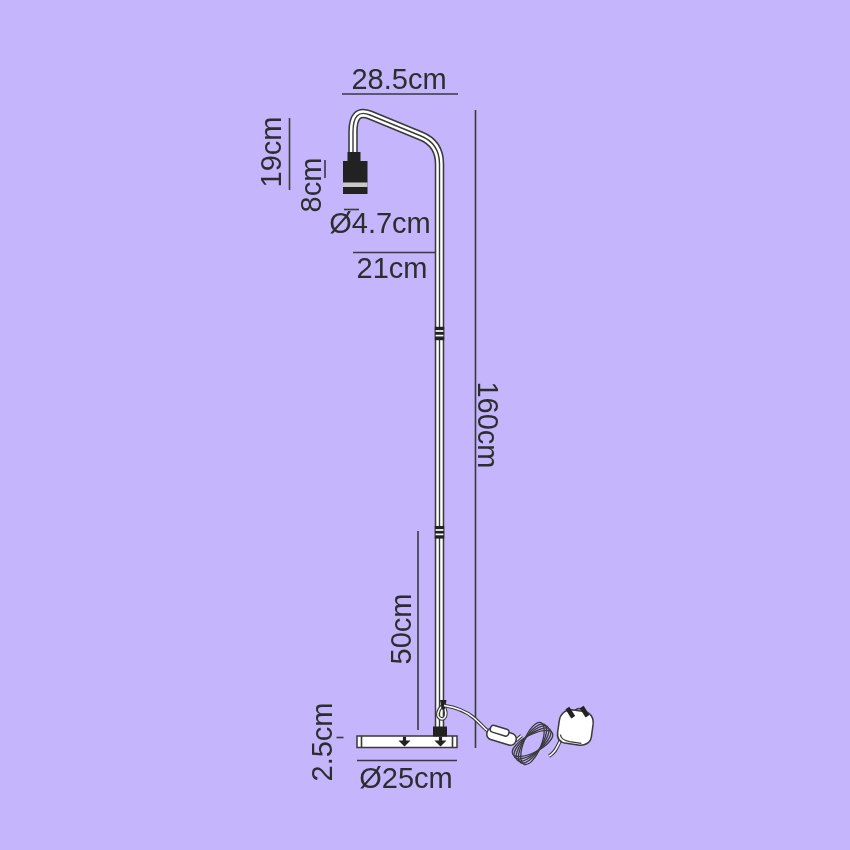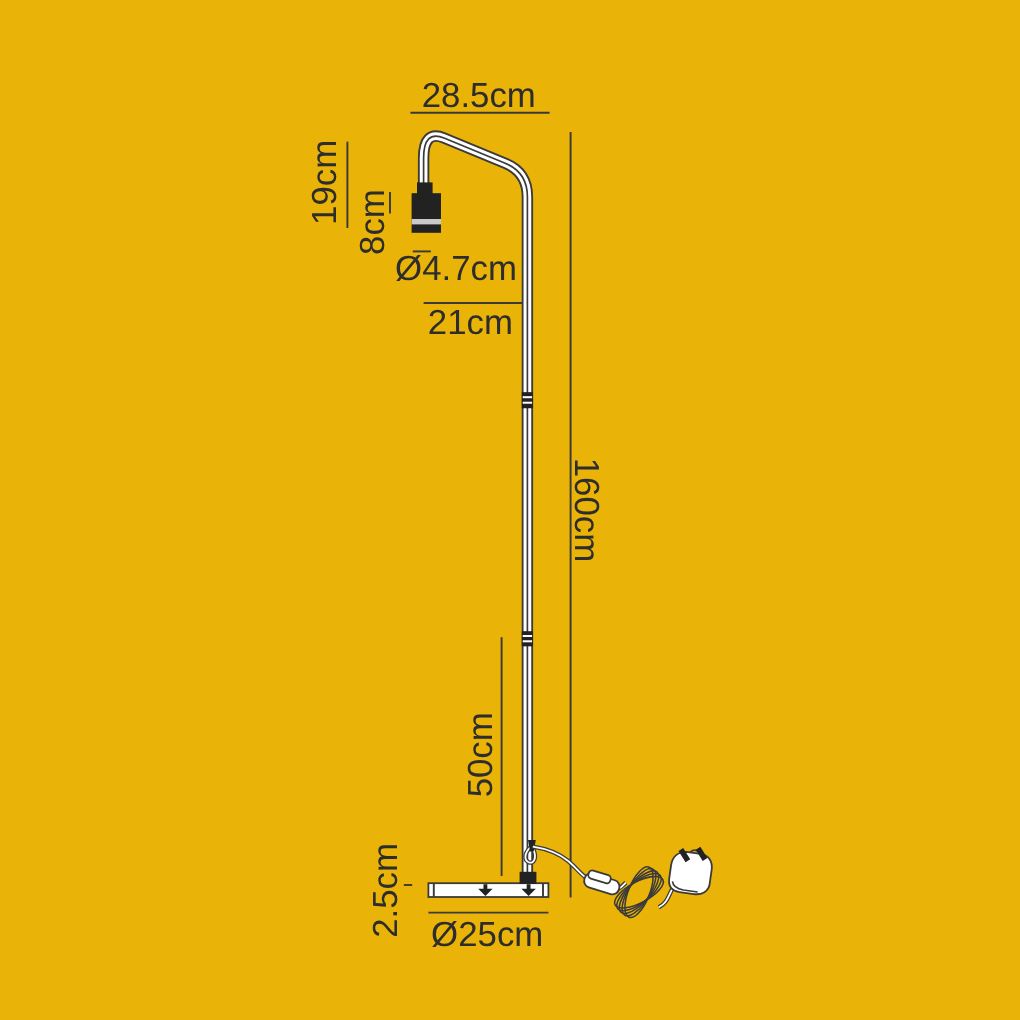--- a/index.html
+++ b/index.html
@@ -1,16 +1,16 @@
 <!DOCTYPE html>
 <html><head>
 <meta charset="utf-8">
 <style>
   html,body{margin:0;padding:0;background:#ffffff;}
-  #canvas{position:relative;width:850px;height:850px;background:#eab308;overflow:hidden;}
+  #canvas{position:relative;width:850px;height:850px;background:#c4b5fd;overflow:hidden;}
   svg{display:block;}
   text{
     font-family:"Liberation Sans","DejaVu Sans",sans-serif;
     fill:#2d2d2d;
     font-size:29px;
   }
   .dimline{stroke:#3a3a3a;stroke-width:1.6;fill:none;}
   .tube-outer{stroke:#3a3a3a;stroke-width:9.5;fill:none;}
   .tube-core{stroke:#ffffff;stroke-width:6.4;fill:none;}
   .tube-mid{stroke:#3a3a3a;stroke-width:1.4;fill:none;}

